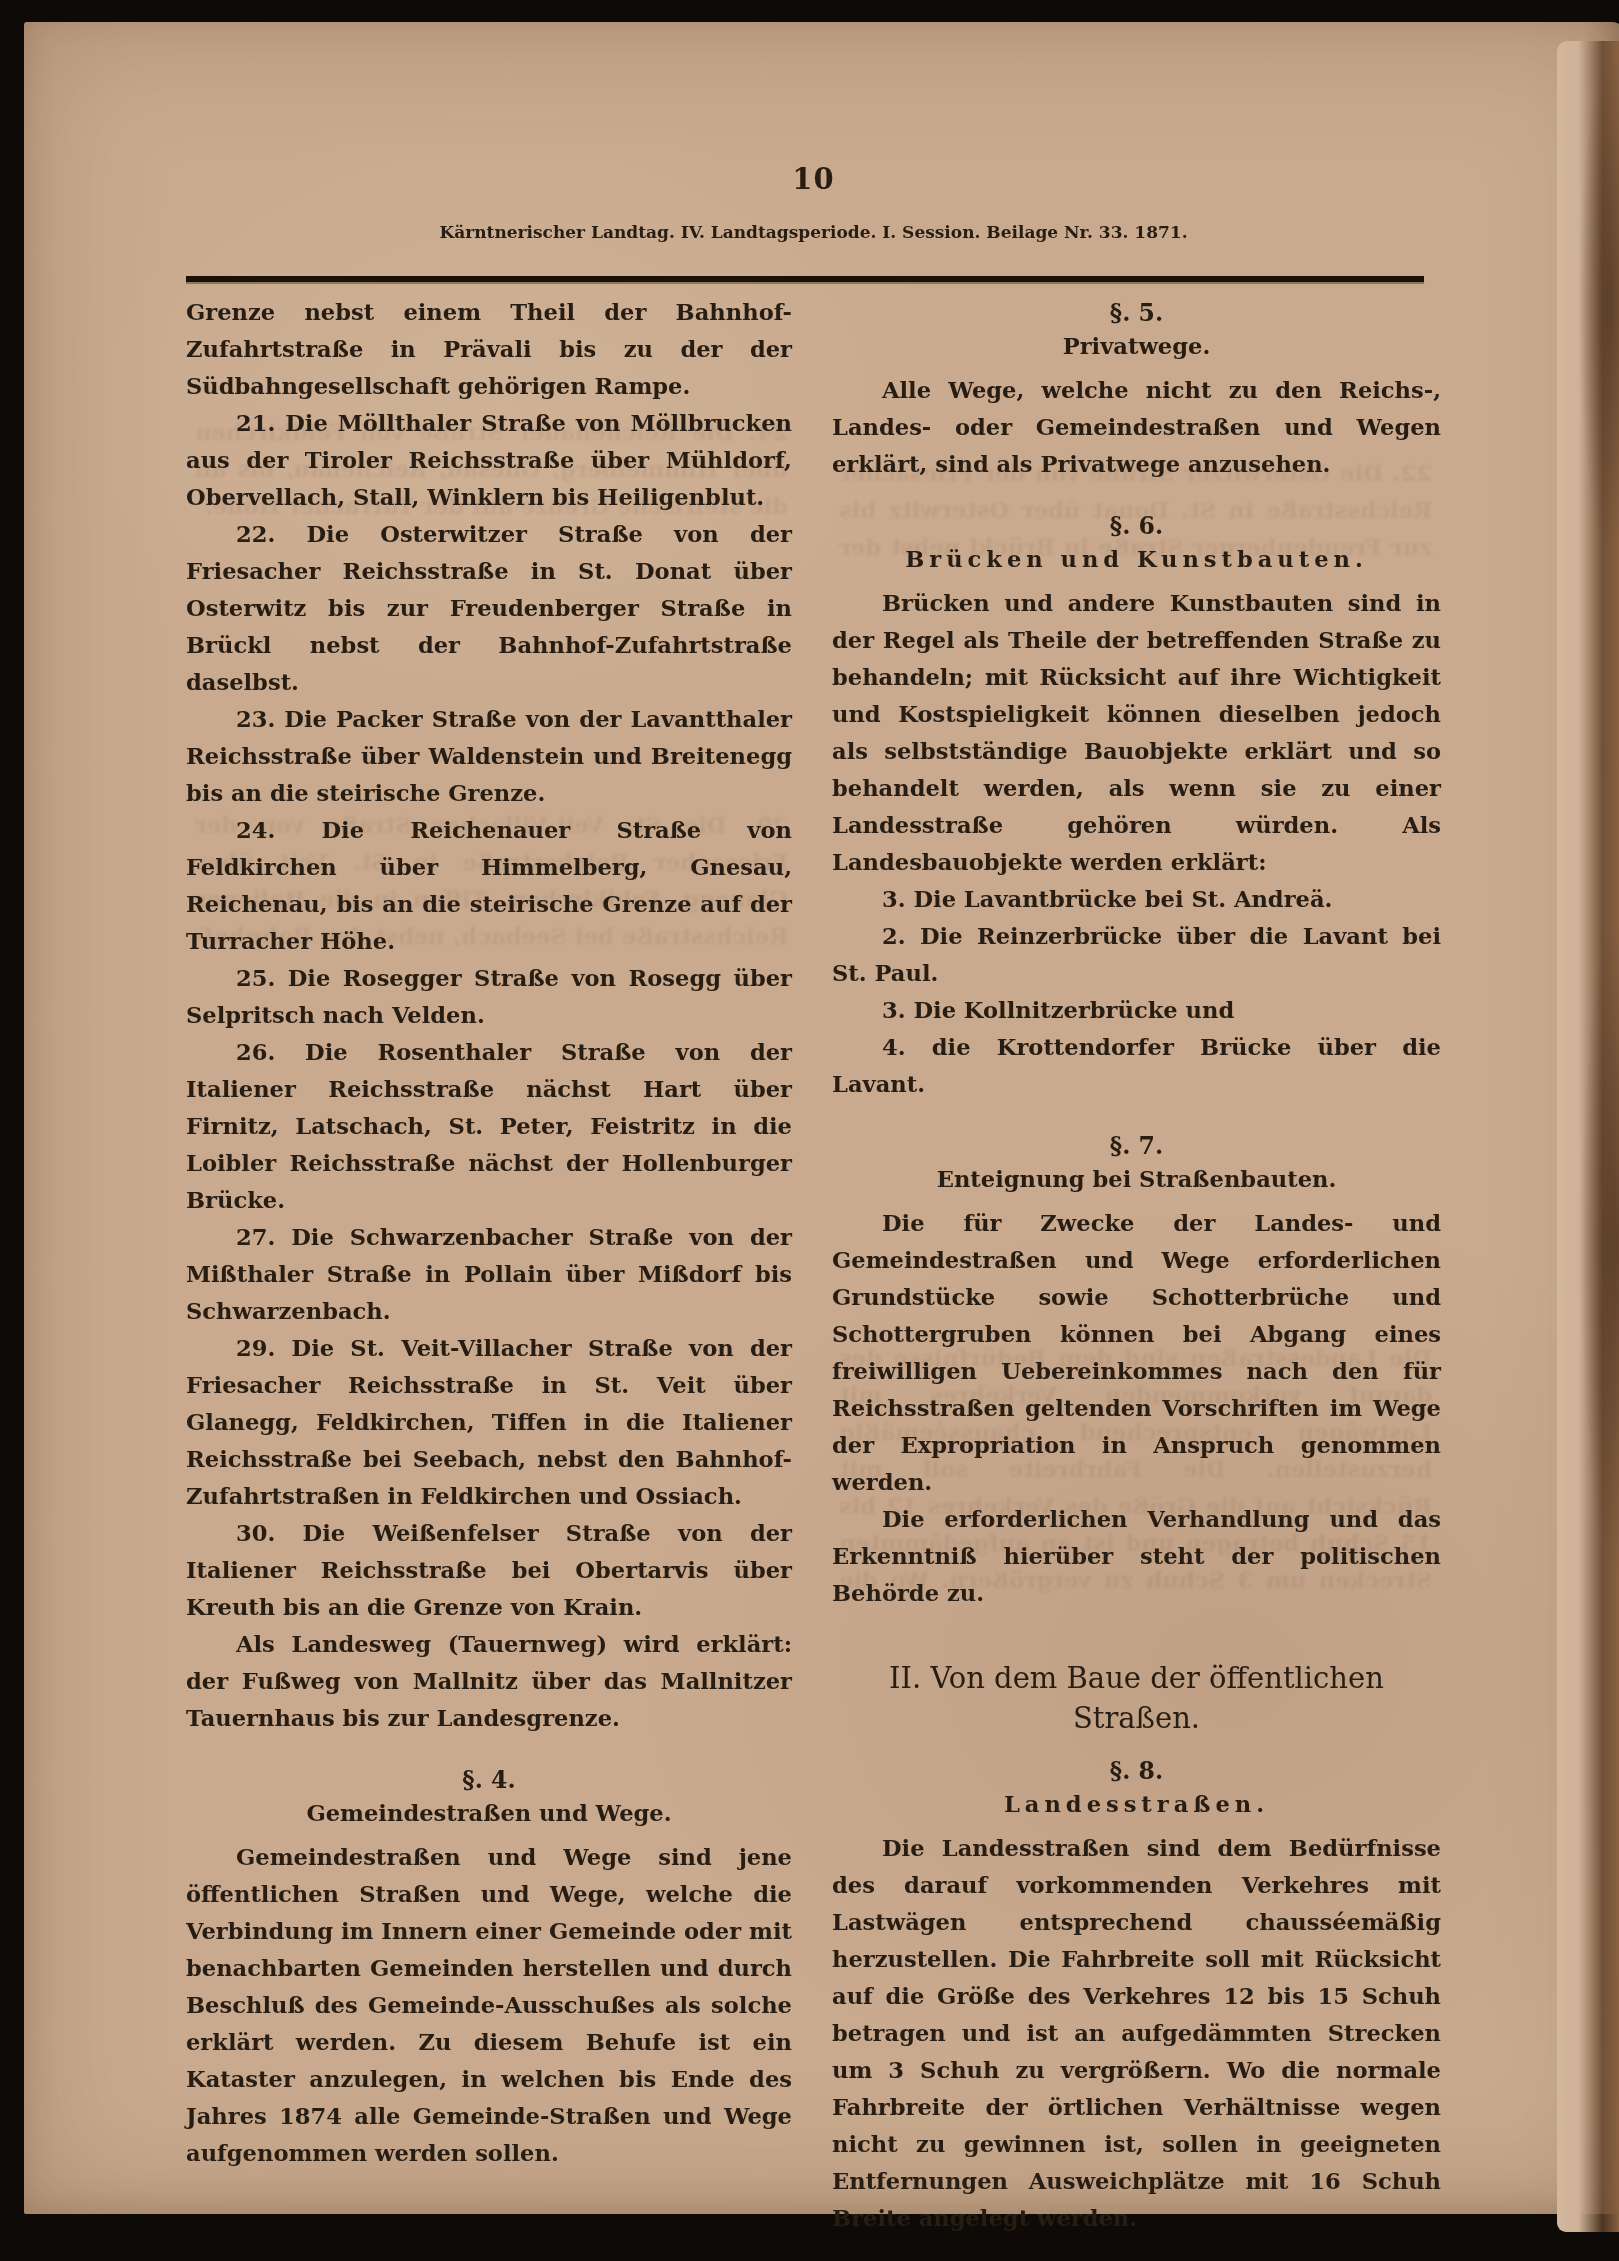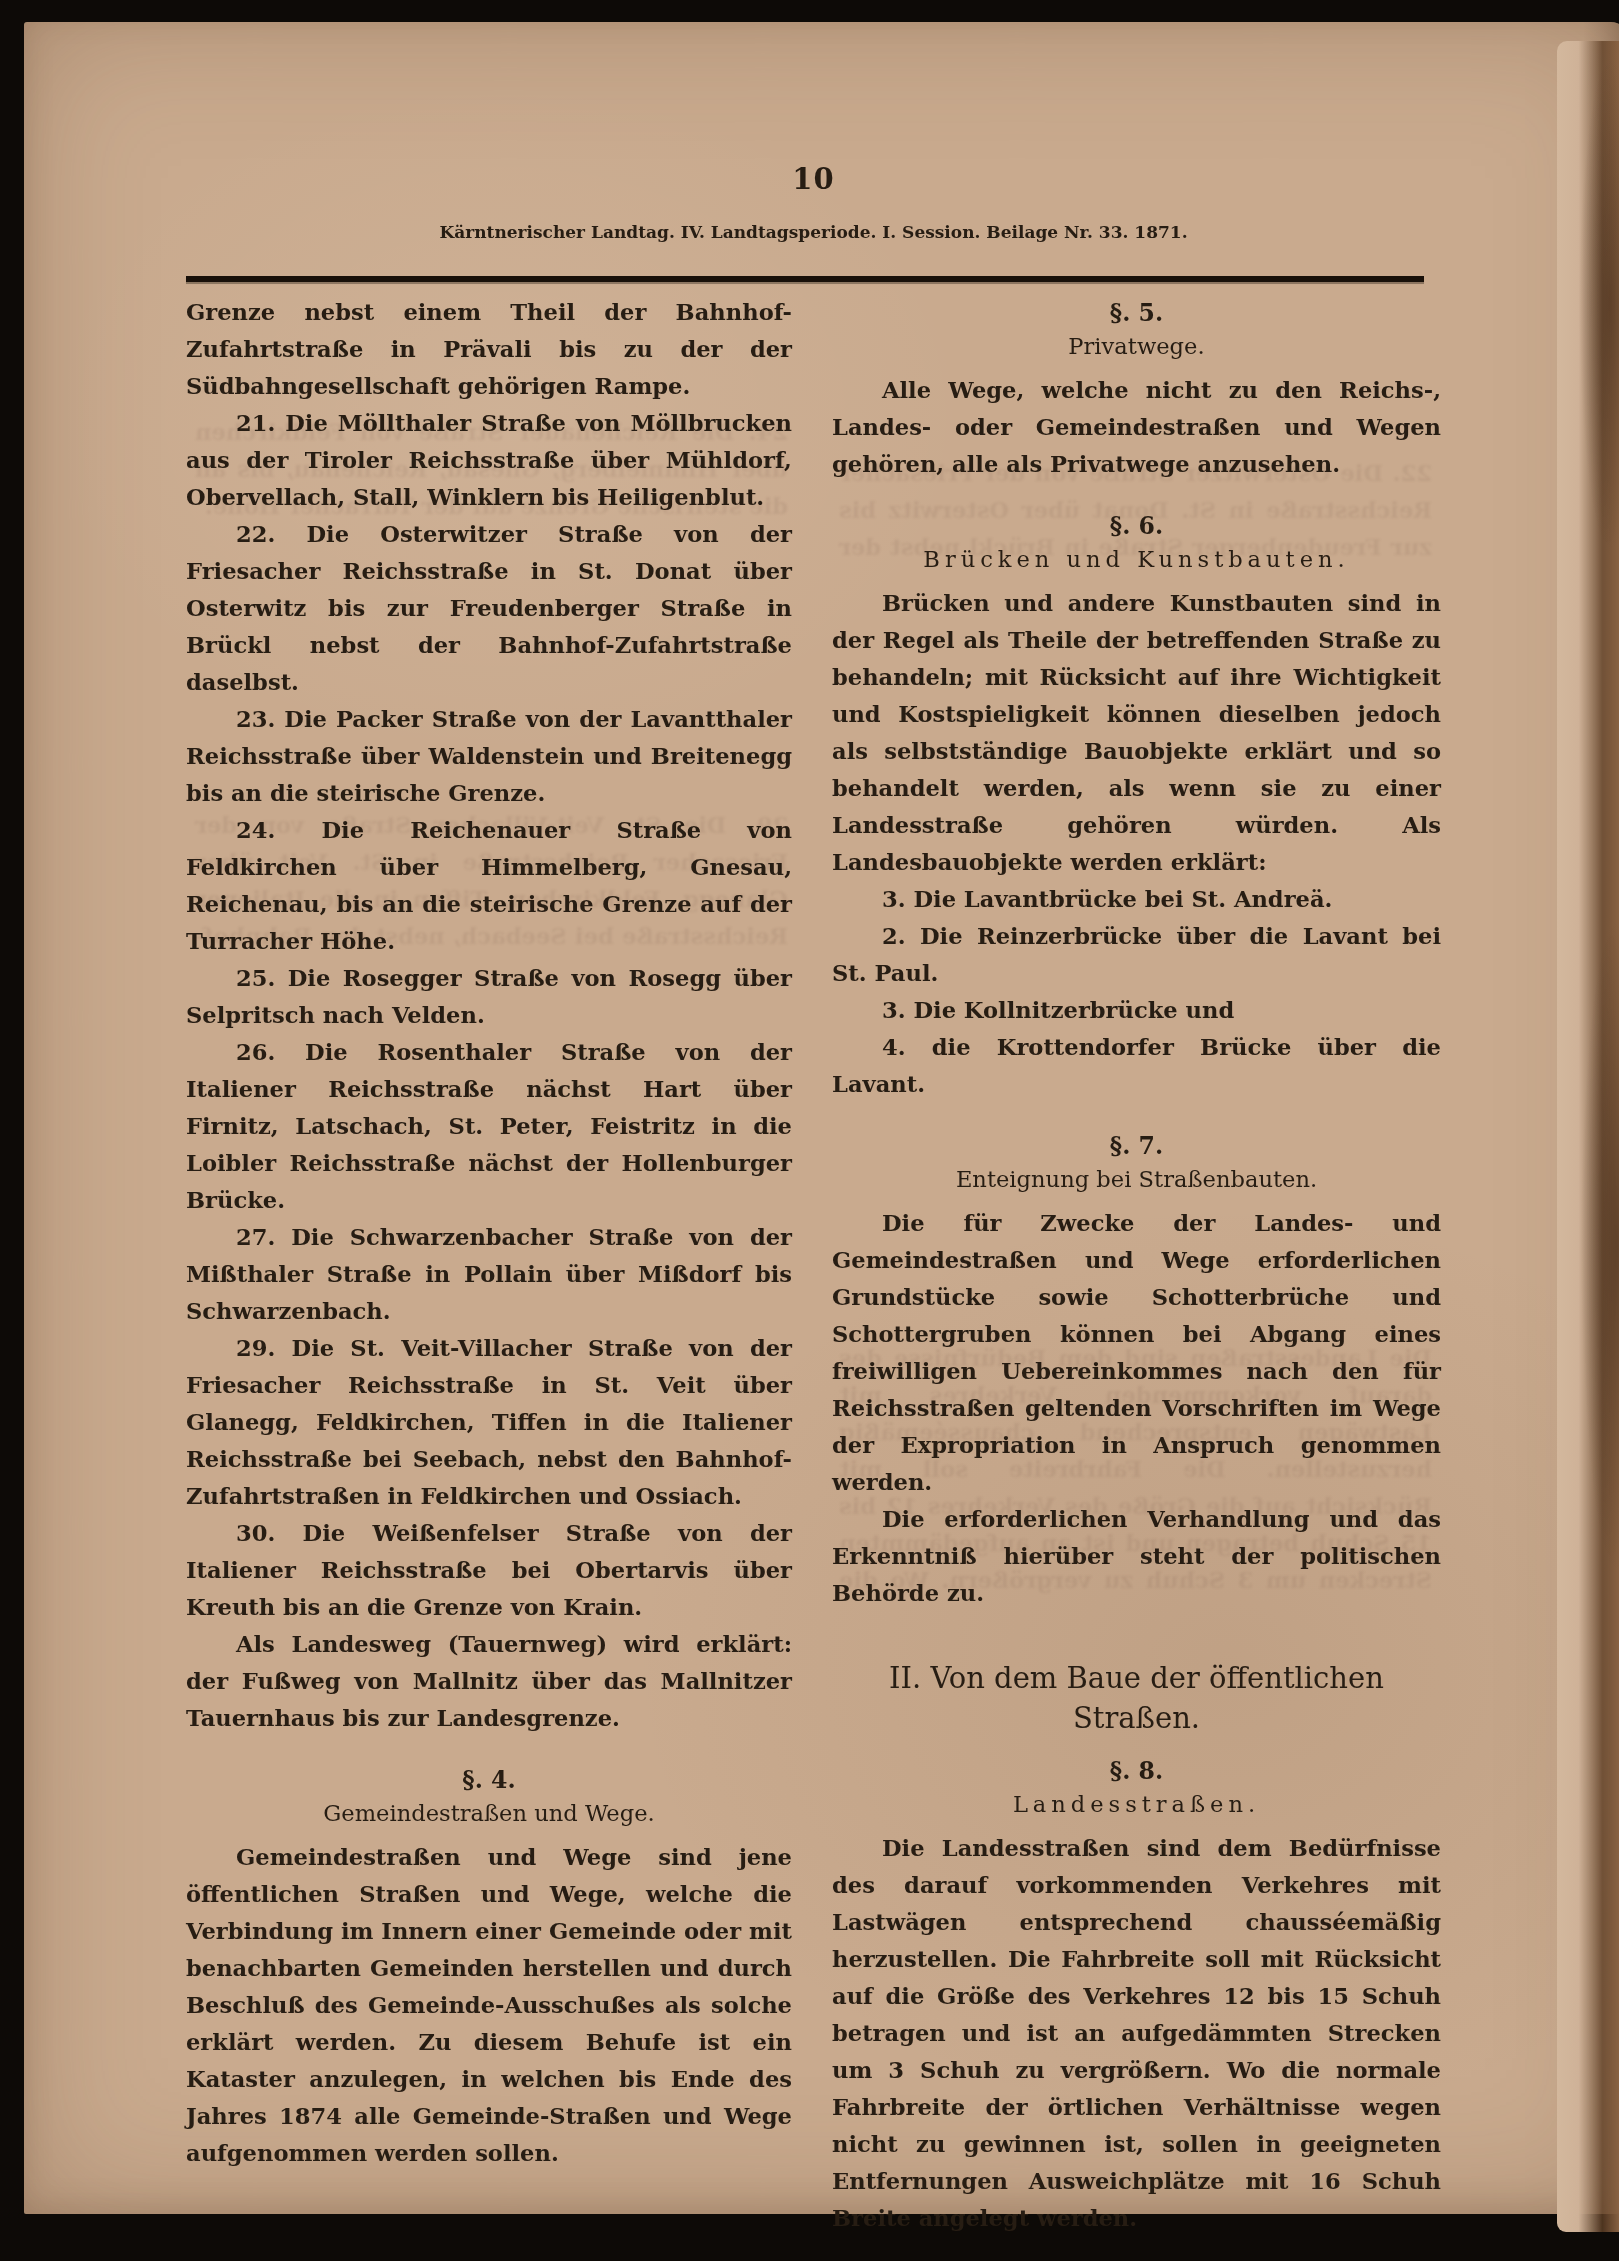--- a/index.html
+++ b/index.html
@@ -43,21 +43,21 @@
   .col{position:absolute;top:272px;font-size:22.6px;line-height:37px;font-weight:bold;
     text-align:justify;}
   .col-left{left:162px;width:606px;}
   .col-right{left:808px;width:609px;}
   .col p{margin:0;text-indent:50px;}
   .col p.noindent{text-indent:0;}
 
   .section{margin-top:27px;margin-bottom:10px;text-align:center;}
   .section.first{margin-top:3px;}
   .sec-num{font-size:23.6px;line-height:33px;font-weight:bold;}
-  .sec-title{font-size:22.6px;line-height:32px;font-weight:normal;}
+  .sec-title{font-size:22.6px;line-height:32px;font-weight:bold;}
   .sec-title.spaced{letter-spacing:.22em;}
 
   .chapter{margin-top:46px;margin-bottom:17px;text-align:center;
     font-size:29px;line-height:40px;font-weight:normal;}
 
   
   .ghost{position:absolute;font-weight:bold;color:#4a3category;}
   .ghost{color:rgba(86,60,40,.09);filter:blur(1px);transform:scaleX(-1);
     font-size:22.6px;line-height:37px;text-align:justify;pointer-events:none;}
 </style>
@@ -97,21 +97,21 @@
         <div class="sec-title">Gemeindestraßen und Wege.</div>
       </div>
       <p>Gemeindestraßen und Wege sind jene öffentlichen Straßen und Wege, welche die Verbindung im Innern einer Gemeinde oder mit benachbarten Gemeinden herstellen und durch Beschluß des Gemeinde-Ausschußes als solche erklärt werden. Zu diesem Behufe ist ein Kataster anzulegen, in welchen bis Ende des Jahres 1874 alle Gemeinde-Straßen und Wege aufgenommen werden sollen.</p>
     </div>
 
     <div class="col col-right">
       <div class="section first">
         <div class="sec-num">§. 5.</div>
         <div class="sec-title">Privatwege.</div>
       </div>
-      <p>Alle Wege, welche nicht zu den Reichs-, Landes- oder Gemeindestraßen und Wegen gehören, alle als Privatwege anzusehen.</p>
+      <p>Alle Wege, welche nicht zu den Reichs-, Landes- oder Gemeindestraßen und Wegen erklärt, sind als Privatwege anzusehen.</p>
 
       <div class="section">
         <div class="sec-num">§. 6.</div>
         <div class="sec-title spaced">Brücken und Kunstbauten.</div>
       </div>
       <p>Brücken und andere Kunstbauten sind in der Regel als Theile der betreffenden Straße zu behandeln; mit Rücksicht auf ihre Wichtigkeit und Kostspieligkeit können dieselben jedoch als selbstständige Bauobjekte erklärt und so behandelt werden, als wenn sie zu einer Landesstraße gehören würden. Als Landesbauobjekte werden erklärt:</p>
       <p>3. Die Lavantbrücke bei St. Andreä.</p>
       <p>2. Die Reinzerbrücke über die Lavant bei St. Paul.</p>
       <p>3. Die Kollnitzerbrücke und</p>
       <p>4. die Krottendorfer Brücke über die Lavant.</p>

